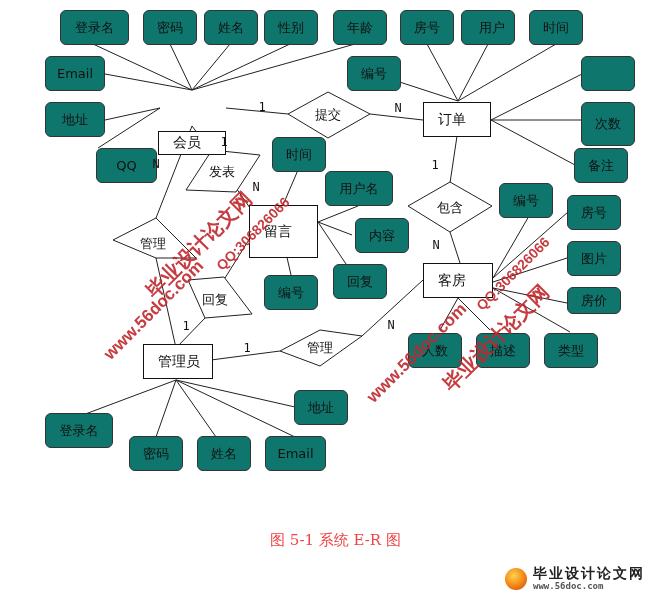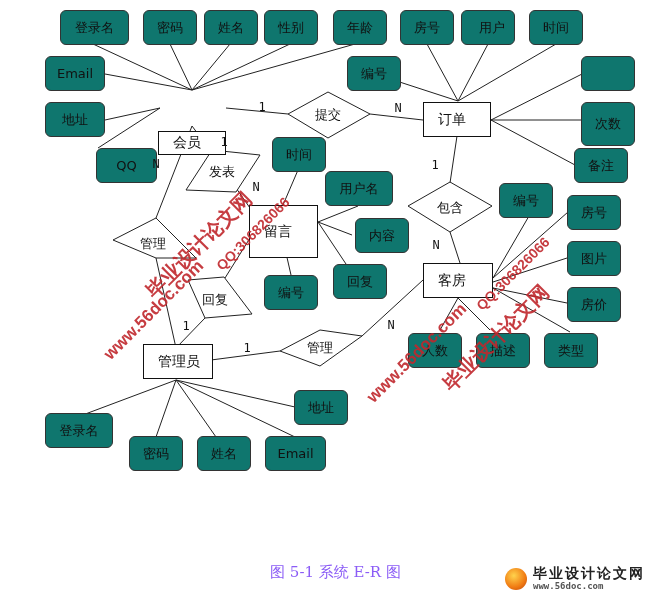--- a/index.html
+++ b/index.html
@@ -7,22 +7,22 @@
          font-family: "DejaVu Sans", sans-serif; }
   svg.edges { position: absolute; left: 0; top: 0; }
   .attr { position: absolute; box-sizing: border-box; border: 1px solid #333;
           border-radius: 6px; background: #0f766e; display: flex; align-items: center;
           justify-content: center; font-size: 13px; color: #111; }
   .entity { position: absolute; box-sizing: border-box; border: 1.2px solid #111;
             background: #fff; display: flex; align-items: center; justify-content: flex-start;
             padding-left: 14px; font-size: 14px; color: #111; }
   .rel-label { position: absolute; font-size: 13px; color: #111; transform: translate(-50%,-50%); white-space: nowrap; }
   .card { position: absolute; font-size: 12px; color: #111; font-family: "DejaVu Sans Mono", monospace; transform: translate(-50%,-50%); }
-  .caption { position: absolute; left: 0; width: 671px; top: 563px; text-align: center;
-             font-family: "DejaVu Serif", serif; font-size: 15px; color: #8b5cf6; }
+  .caption { position: absolute; left: 0; width: 671px; top: 531px; text-align: center;
+             font-family: "DejaVu Serif", serif; font-size: 15px; color: #ef4444; }
   .wm { position: absolute; color: #c0282d; font-weight: bold; white-space: nowrap;
         transform-origin: left top; font-family: "Liberation Sans", sans-serif; opacity: 0.9; }
   .logo { position: absolute; left: 505px; top: 566px; display: flex; align-items: center; }
   .logo-ball { width: 22px; height: 22px; border-radius: 50%;
                background: radial-gradient(circle at 40% 35%, #ffd34d, #f07a12 60%, #b8420a); }
   .logo-text { margin-left: 6px; display: flex; flex-direction: column; line-height: 1; }
   .logo-cn { font-size: 14px; font-weight: bold; color: #222; letter-spacing: 2px; font-family: "DejaVu Sans", sans-serif; }
   .logo-url { font-size: 9px; font-weight: bold; color: #555; font-family: "DejaVu Sans Mono", monospace; margin-top: 2px; }
 </style>
 </head>
@@ -162,21 +162,21 @@
 
 <div class="attr" style="left:499px;top:183px;width:54px;height:35px;">
     <span>编号</span>
   </div>
 <div class="attr" style="left:567px;top:195px;width:54px;height:35px;">
     <span>房号</span>
   </div>
 <div class="attr" style="left:567px;top:241px;width:54px;height:35px;">
     <span>图片</span>
   </div>
-<div class="attr" style="left:567px;top:287px;width:54px;height:35px;">
+<div class="attr" style="left:567px;top:287px;width:54px;height:27px;">
     <span>房价</span>
   </div>
 <div class="attr" style="left:544px;top:333px;width:54px;height:35px;">
     <span>类型</span>
   </div>
 <div class="attr" style="left:476px;top:333px;width:54px;height:35px;text-align:center;">
     <span>描述</span>
   </div>
 <div class="attr" style="left:408px;top:333px;width:54px;height:35px;">
     <span>人数</span>

